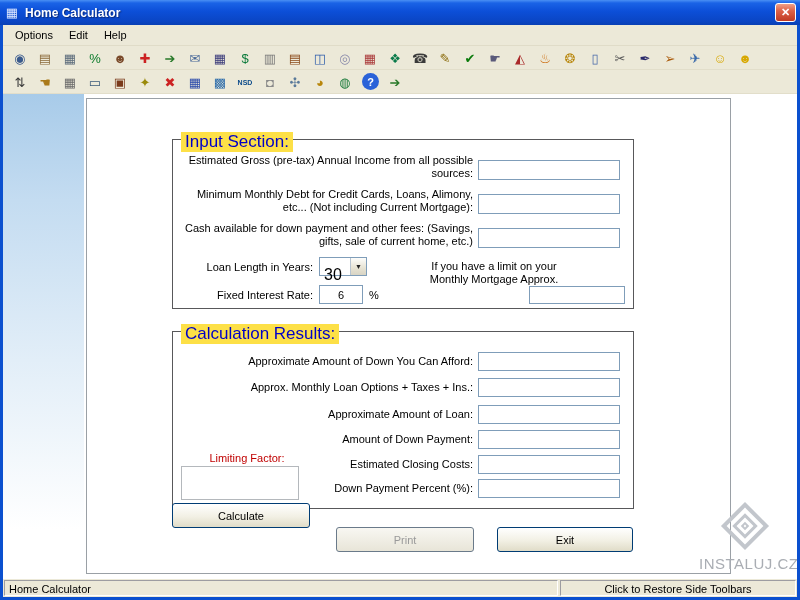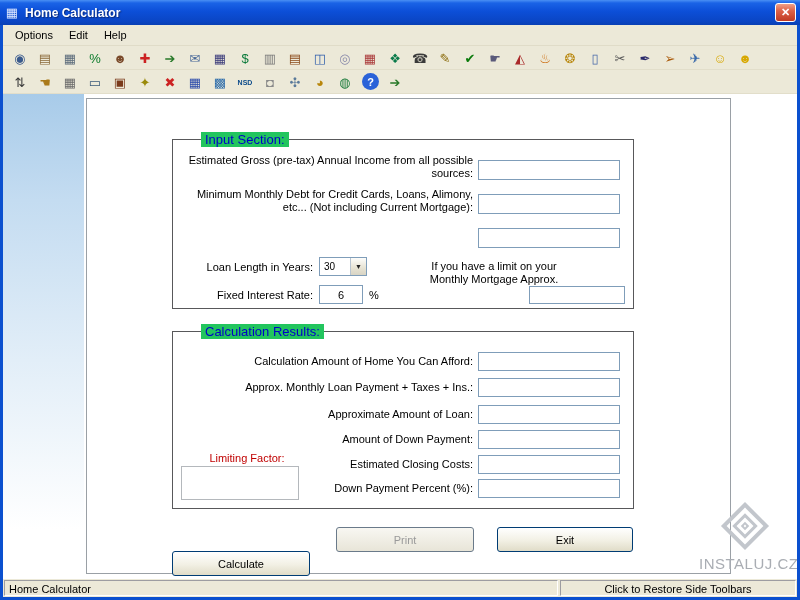--- a/index.html
+++ b/index.html
@@ -31,29 +31,29 @@
     display:inline-block; width:24px; height:20px; margin-right:1px; font-size:13px; line-height:20px;
     text-align:center; cursor:pointer; border:1px solid transparent;
   }
   .tb-icon.txt { font-size:7px; font-weight:bold; letter-spacing:0; }
   .tb-icon.round { border-radius:50%; width:17px; height:17px; line-height:17px; margin:0 4px 0 4px; font-weight:bold; font-size:11px; }
   
   .client { flex:1 1 auto; position:relative; background:#fff; overflow:hidden; }
   .side-gradient { position:absolute; left:0; top:0; width:81px; height:100%; background:linear-gradient(180deg,#a8cbe9 0%,#c4dcf1 22%,#e2eef8 55%,#ffffff 90%); }
   .panel { position:absolute; left:83px; top:4px; width:645px; height:476px; background:#fff; border:1px solid #9aa0a6; }
   .groupbox { position:absolute; border:1px solid #58585a; background:#fff; }
-  .legend { position:absolute; top:-8px; left:28px; background:#22c55e; padding:0 4px; font-size:13px; color:#0000c8; }
+  .legend { position:absolute; top:-8px; left:8px; background:#fde047; padding:0 4px; font-size:17px; color:#0000c8; }
   .lbl { position:absolute; font-size:11px; color:#000; line-height:13px; }
   .r { text-align:right; }
   .c { text-align:center; }
   .tbox { position:absolute; border:1px solid #7f9db9; background:#fff; font-size:11px; font-family:"Liberation Sans",sans-serif; padding:1px 3px; }
   .red { color:#c00000; }
   
   .combo { position:absolute; border:1px solid #7f9db9; background:#fff; display:flex; cursor:pointer; }
-  .combo-val { flex:1; font-size:10px; line-height:17px; padding-left:4px; }
+  .combo-val { flex:1; font-size:16px; line-height:17px; padding-left:4px;margin-top:8px; }
   .combo-btn { width:16px; background:linear-gradient(180deg,#fdfdfb,#e6e2d2 60%,#d8d4c4); border-left:1px solid #b8c4d0; font-size:7px; color:#222; text-align:center; line-height:17px; }
   
   .lf-box { position:absolute; background:#fff; border:1px solid #b4b8bc; }
   
   .xp-btn {
     position:absolute; height:25px; border:1px solid #003c74; border-radius:3px;
     background:linear-gradient(180deg,#ffffff 0%,#f2f0e4 55%,#e0dcc8 100%);
     font-size:11px; font-family:"Liberation Sans",sans-serif; color:#000; cursor:pointer;
   }
   .xp-btn.disabled { color:#9a9a9a; border-color:#6a7a8a; background:linear-gradient(180deg,#f8f7f2,#e8e5d8); }
@@ -146,20 +146,21 @@
 
       <div class="groupbox" style="left:85px; top:40px; width:462px; height:170px;">
         <span class="legend">Input Section:</span>
 
         <div class="lbl r" style="left:6px; top:14px; width:294px;">Estimated Gross (pre-tax) Annual Income from all possible sources:</div>
         <input class="tbox" style="left: 305px; top: 20px; width: 142px; height: 20px;" value="">
 
         <div class="lbl r" style="left:6px; top:48px; width:294px;">Minimum Monthly Debt for Credit Cards, Loans, Alimony, etc... (Not including Current Mortgage):</div>
         <input class="tbox" style="left: 305px; top: 54px; width: 142px; height: 20px;" value="">
 
+        <div class="lbl r" style="left:6px; top:82px; width:294px;">Cash available for down payment and other fees:  (Savings, gifts, sale of current home, etc.)</div>
         <input class="tbox" style="left: 305px; top: 88px; width: 142px; height: 20px;" value="">
 
         <div class="lbl r" style="left:6px; top:121px; width:134px;">Loan Length in Years:</div>
         <div class="combo" style="left:146px; top:117px; width:48px; height:19px;">
           <span class="combo-val">30</span>
           <span class="combo-btn">▼</span>
         </div>
 
         <div class="lbl c" style="left:208px; top:120px; width:226px;">If you have a limit on your</div>
         <div class="lbl c" style="left:208px; top:133px; width:226px;">Monthly Mortgage Approx.</div>
@@ -167,43 +168,43 @@
         <input class="tbox" style="left: 356px; top: 146px; width: 96px; height: 18px;" value="">
 
         <div class="lbl r" style="left:6px; top:149px; width:134px;">Fixed Interest Rate:</div>
         <input class="tbox c" style="left: 146px; top: 145px; width: 44px; height: 19px; text-align: center;" value="6">
         <div class="lbl" style="left:196px; top:149px; width:14px;">%</div>
       </div>
 
       <div class="groupbox" style="left:85px; top:232px; width:462px; height:178px;">
         <span class="legend">Calculation Results:</span>
 
-        <div class="lbl r" style="left:6px; top:23px; width:294px;">Calculation Amount of Home You Can Afford:</div>
+        <div class="lbl r" style="left:6px; top:23px; width:294px;">Approximate Amount of Down You Can Afford:</div>
         <input class="tbox" style="left: 305px; top: 20px; width: 142px; height: 19px;" value="">
 
-        <div class="lbl r" style="left:6px; top:49px; width:294px;">Approx. Monthly Loan Payment + Taxes + Ins.:</div>
+        <div class="lbl r" style="left:6px; top:49px; width:294px;">Approx. Monthly Loan Options + Taxes + Ins.:</div>
         <input class="tbox" style="left: 305px; top: 46px; width: 142px; height: 19px;" value="">
 
         <div class="lbl r" style="left:6px; top:76px; width:294px;">Approximate Amount of Loan:</div>
         <input class="tbox" style="left: 305px; top: 73px; width: 142px; height: 19px;" value="">
 
         <div class="lbl r" style="left:6px; top:101px; width:294px;">Amount of Down Payment:</div>
         <input class="tbox" style="left: 305px; top: 98px; width: 142px; height: 19px;" value="">
 
         <div class="lbl r" style="left:6px; top:126px; width:294px;">Estimated Closing Costs:</div>
         <input class="tbox" style="left: 305px; top: 123px; width: 142px; height: 19px;" value="">
 
         <div class="lbl r" style="left:6px; top:150px; width:294px;">Down Payment Percent (%):</div>
         <input class="tbox" style="left: 305px; top: 147px; width: 142px; height: 19px;" value="">
 
         <div class="lbl c red" style="left:18px; top:120px; width:112px;">Limiting Factor:</div>
         <div class="lf-box" style="left:8px; top:134px; width:118px; height:34px;"></div>
       </div>
 
-      <button class="xp-btn" style="left:85px; top:452px; width:138px;">Calculate</button>
+      <button class="xp-btn" style="left:85px; top:404px; width:138px;">Calculate</button>
       <button class="xp-btn disabled" disabled="" style="left:249px; top:428px; width:138px;">Print</button>
       <button class="xp-btn" style="left:410px; top:428px; width:136px;">Exit</button>
     </div>
 
     <div class="watermark">
       <div class="wm-diamond-wrap">
         <div class="wm-d wm-d1"></div>
         <div class="wm-d wm-d2"></div>
         <div class="wm-d wm-d3"></div>
       </div>

